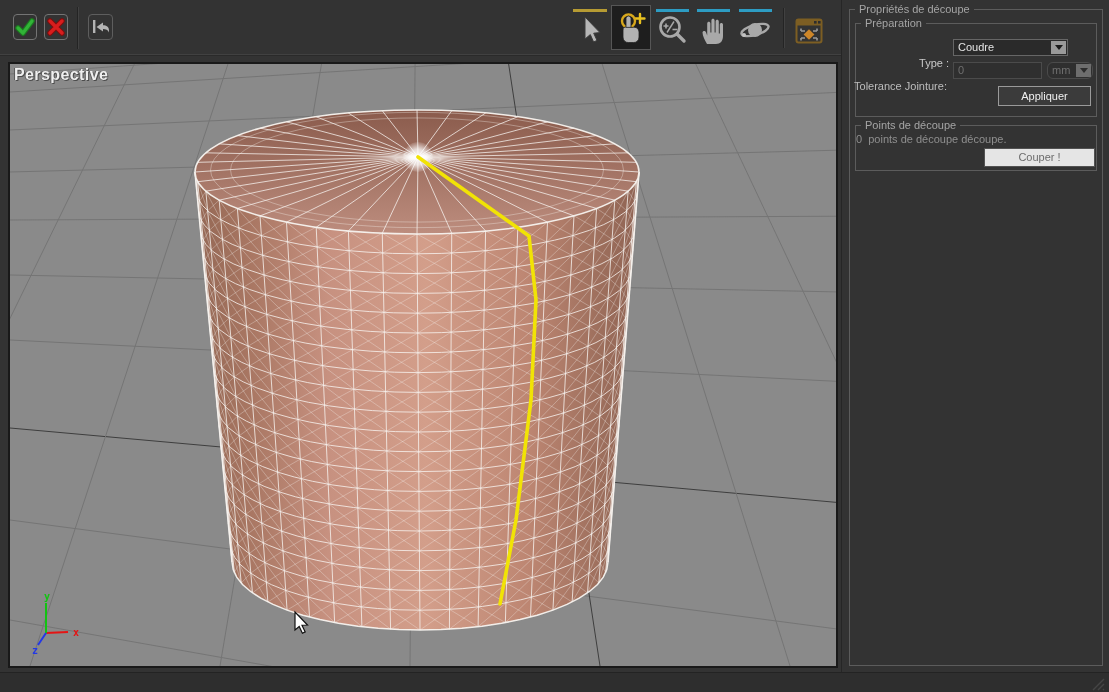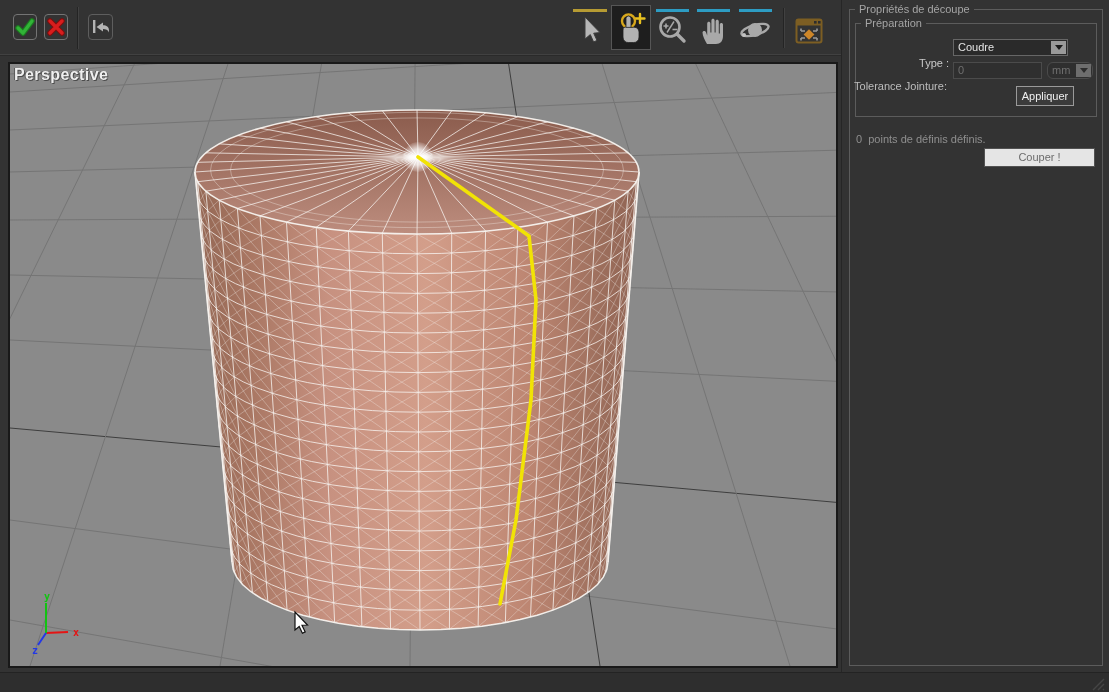--- a/index.html
+++ b/index.html
@@ -310,25 +310,28 @@
   <div class="dd" style="left:111px;top:39px;width:115px;">
     <span>Coudre</span>
     <span class="arrow-btn"></span>
   </div>
   <div class="ctl-label ralign" style="left:10px;top:62px;width:97px;color:#bdbdbd;text-align:center;">Tolerance Jointure:</div>
   <div class="tf disabled" style="left:111px;top:62px;width:89px;">0</div>
   <div class="dd disabled" style="left:205px;top:62px;width:46px;border-radius:6px;">
     <span>mm</span>
     <span class="arrow-btn"></span>
   </div>
-  <div class="btn" style="left:174px;top:86px;width:58px;height:20px;line-height:18px;">Appliquer</div>
-
+  <div class="btn" style="left:156px;top:86px;width:93px;height:20px;line-height:18px;">Appliquer</div>
+
+  <div class="groupbox" style="left:13px;top:125px;width:242px;height:46px;">
+    <span class="gb-label">Points de découpe</span>
+  </div>
   <div class="ctl-label" style="left:14px;top:131px;color:#8f8f8f;">
     <span>0</span>&nbsp;
-    <span>points de définis définis.</span>
+    <span>points de découpe découpe.</span>
   </div>
   <div class="btn disabled" style="left:142px;top:148px;width:111px;height:19px;">Couper !</div>
 </div>
 
 <div class="bottom-bar">
   <svg width="18" height="16" style="position:absolute;right:2px;bottom:1px;">
     <path d="M4,15 L15,4 M9,15 L15,9 M14,15 L15,14" stroke="#454545" stroke-width="1.4" fill="none"></path>
   </svg>
 </div>
 

